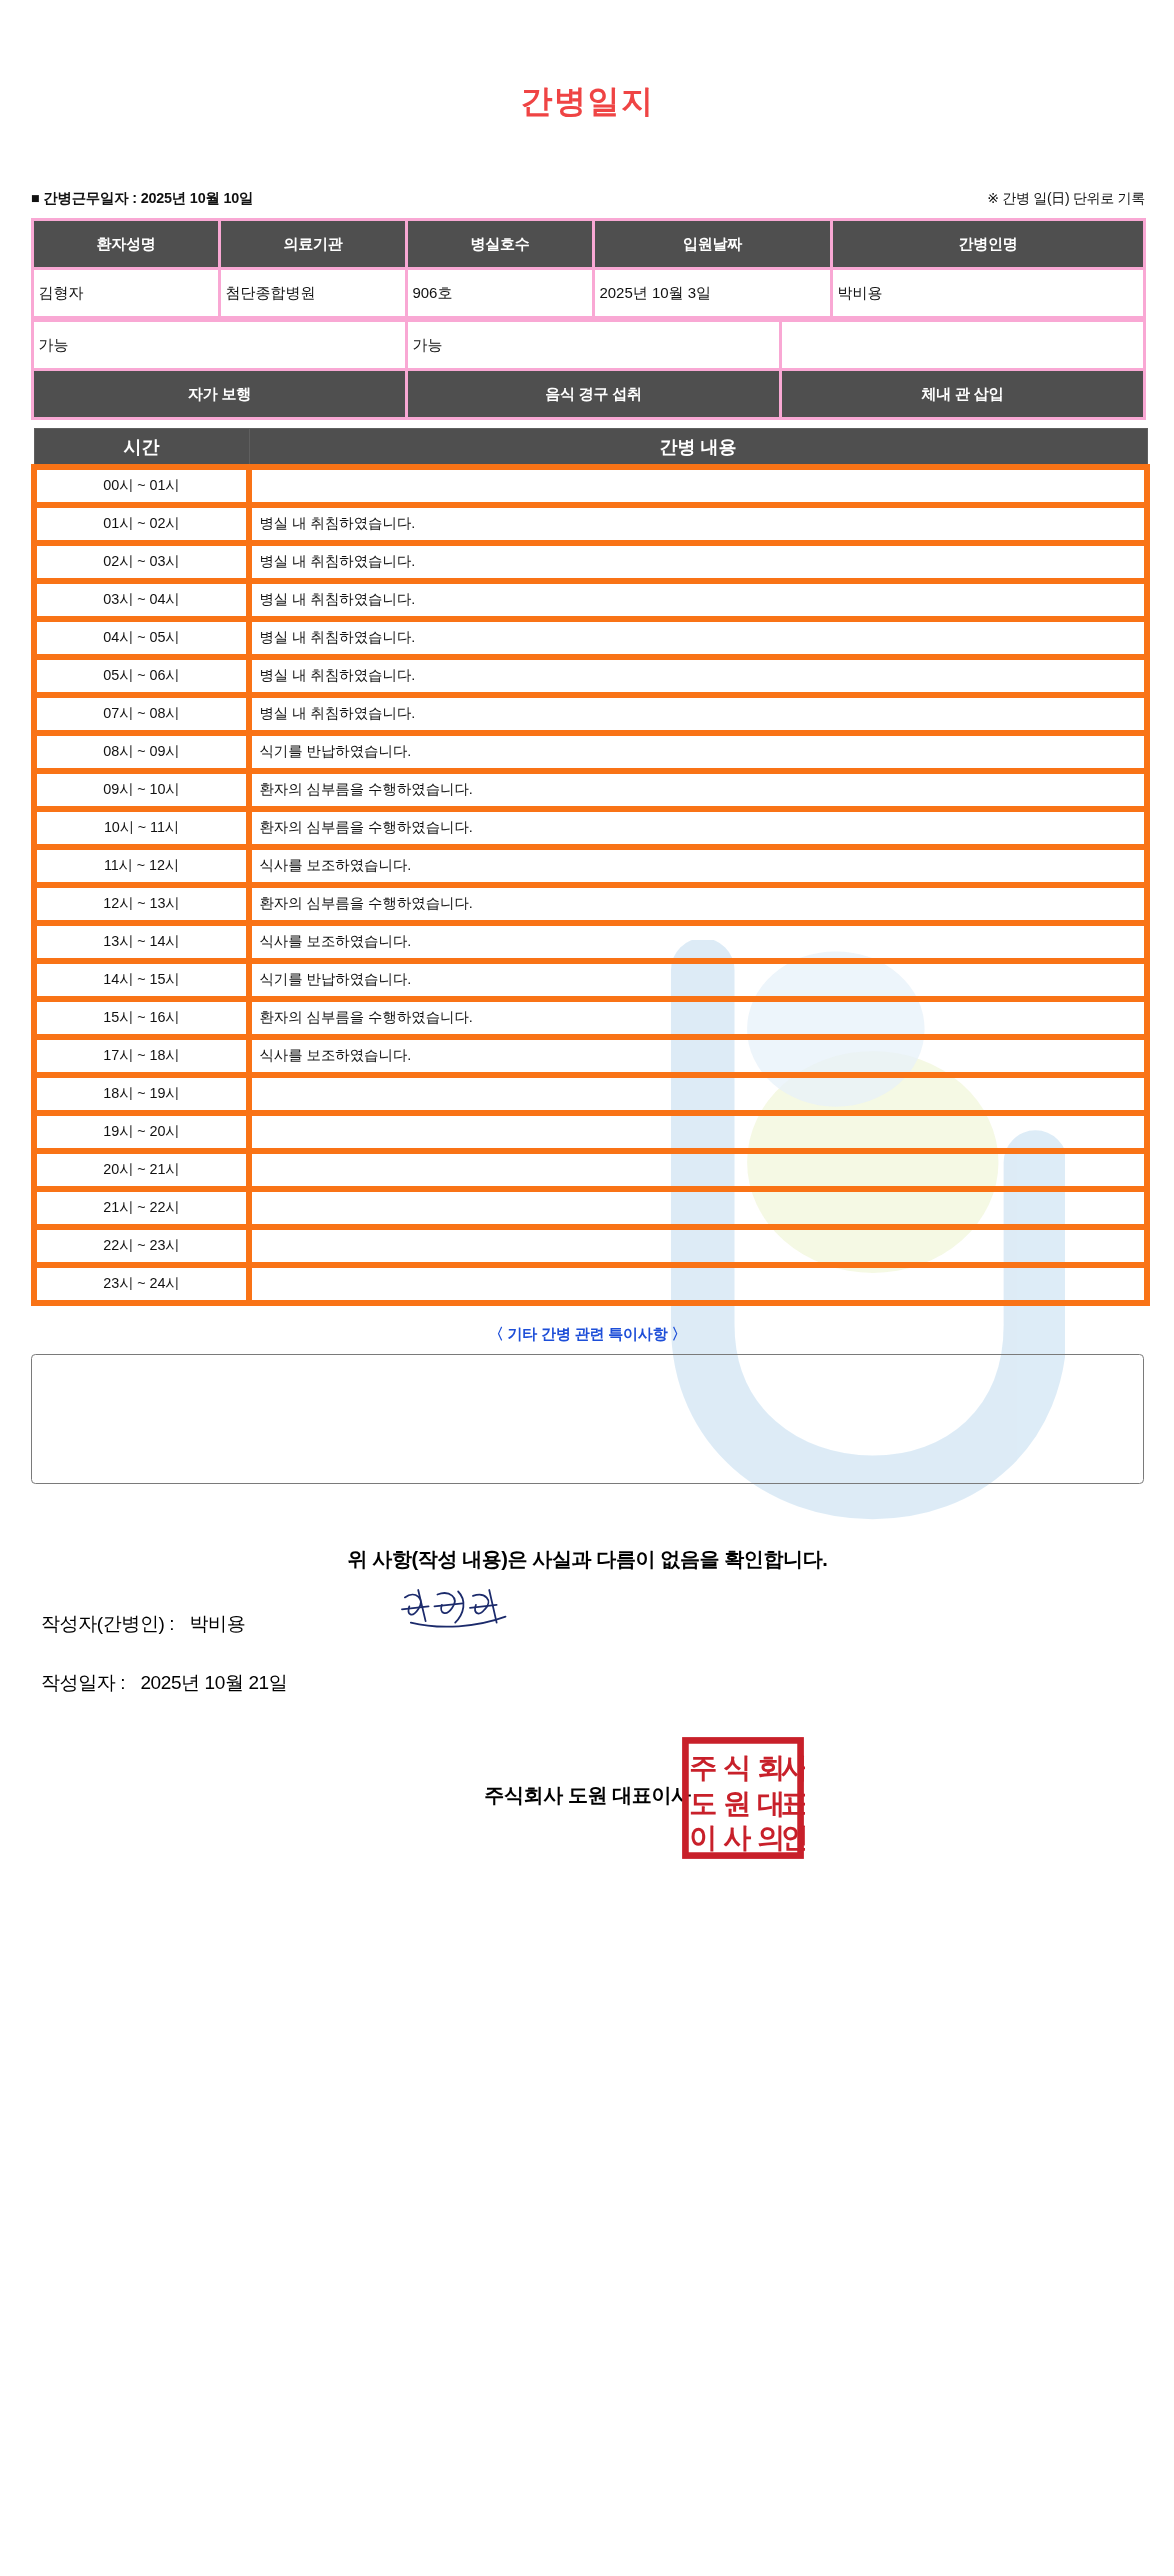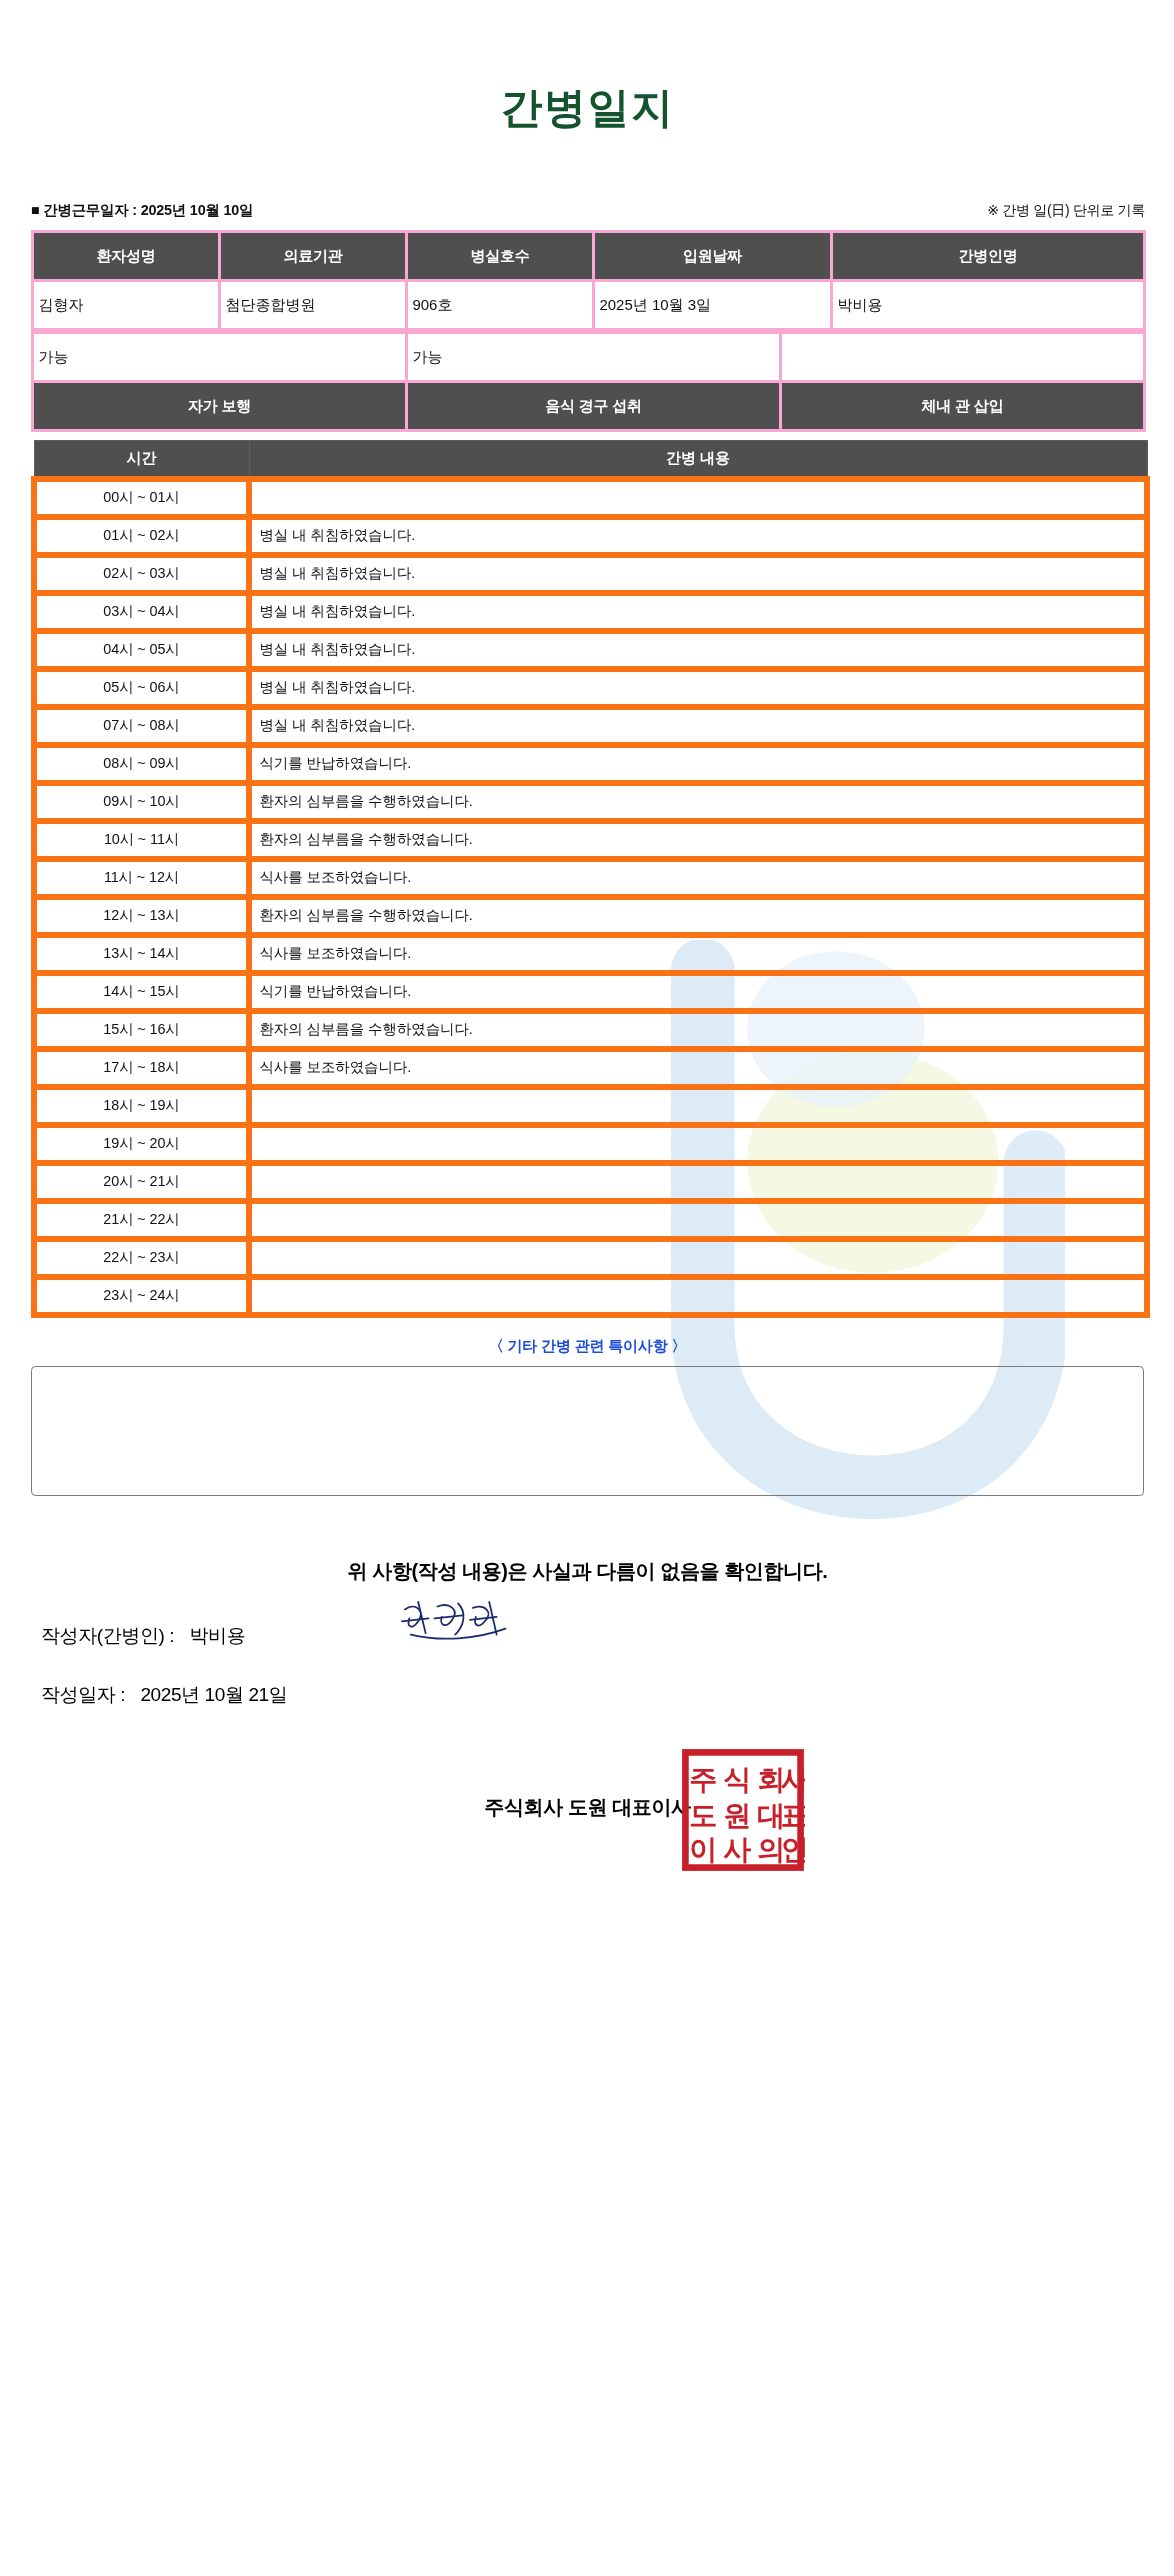--- a/index.html
+++ b/index.html
@@ -22,25 +22,25 @@
     top: 940px;
     width: 414px;
     height: 666px;
     pointer-events: none;
     z-index: 0;
   }
   .content { position: relative; z-index: 2; }
 
   h1.doc-title {
     text-align: center;
-    font-size: 42px;
+    font-size: 32px;
     font-weight: bold;
     letter-spacing: 1.5px;
     margin: 80px 0 0 0;
-    color: #14532d;
+    color: #ef4444;
   }
 
   .meta-row {
     display: flex;
     justify-content: space-between;
     align-items: flex-end;
     margin: 65px 30px 10.4px 31px;
     font-size: 14.4px;
     color: #111;
   }
@@ -76,21 +76,21 @@
     border-collapse: collapse;
     width: 1113px;
     margin: 8.1px 30px 0 31px;
     table-layout: fixed;
   }
   table.hours th {
     border: 1px solid #5f5f5f;
     background: #4f4f4f;
     color: #fff;
     font-weight: bold;
-    font-size: 15px;
+    font-size: 18px;
     height: 38px;
   }
   table.hours td {
     border: 6px solid #f97316;
     height: 38px;
     font-size: 14.4px;
     color: #111;
     padding: 1.5px 7.4px;
   }
   td.time-cell { text-align: center; width: 215px; letter-spacing: -0.1px; }

